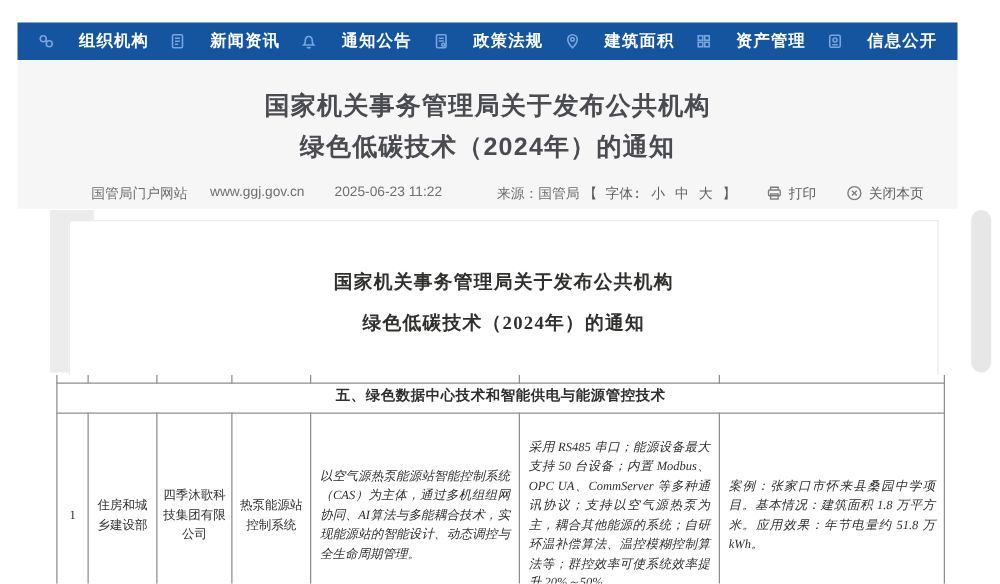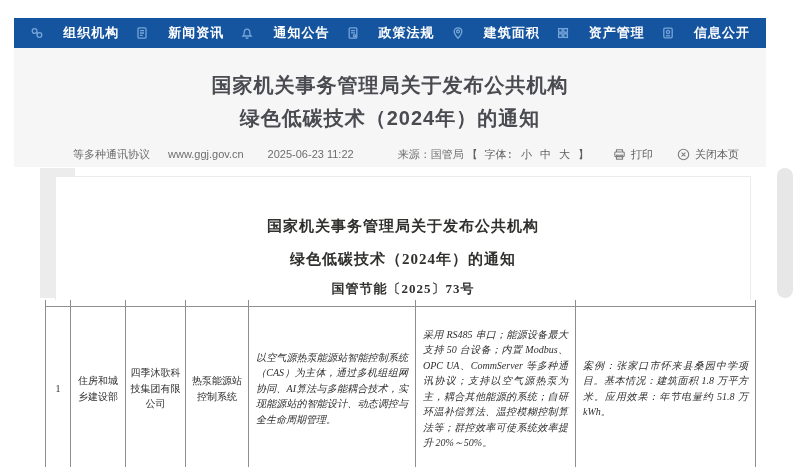--- a/index.html
+++ b/index.html
@@ -151,21 +151,21 @@
 
   </div>
 
   <div class="header-section">
     <div class="page-title">
       <div>国家机关事务管理局关于发布公共机构</div>
       <div>绿色低碳技术（2024年）的通知</div>
     </div>
 
     <div class="meta-row">
-      <span class="meta-item">等多种通讯协议</span>
+      <span class="meta-item">国管局门户网站</span>
       <span class="meta-item m-url">www.ggj.gov.cn</span>
       <span class="meta-item m-date">2025-06-23 11:22</span>
       <span class="meta-item m-source">来源：国管局</span>
 
       <span class="meta-right">
         <span class="font-ctl">
           <span>【 字体:</span>
           <span class="font-size-btn">小</span>
           <span class="font-size-btn">中</span>
           <span class="font-size-btn">大</span>
@@ -191,21 +191,20 @@
       </span>
     </div>
   </div>
 
   <div class="left-gutter"></div>
   <div class="scrollbar-thumb"></div>
 
   <div class="doc-panel">
     <div class="doc-title-1">国家机关事务管理局关于发布公共机构</div>
     <div class="doc-title-2">绿色低碳技术（2024年）的通知</div>
-    <div class="doc-number">国管节能〔2025〕73号</div>
   </div>
 
   <div class="doc-table-wrap">
     <table class="tech">
       <colgroup>
         <col style="width:25px">
           <col style="width:55px">
           <col style="width:60px">
           <col style="width:63px">
         <col style="width:167px">
@@ -215,20 +214,23 @@
       <tbody>
         <tr class="stub-top">
           <td></td>
             <td></td>
             <td></td>
             <td></td>
             <td></td>
             <td></td>
             <td></td>
         </tr>
+        <tr>
+          <td class="section-hd" colspan="7">五、绿色数据中心技术和智能供电与能源管控技术</td>
+        </tr>
         <tr class="data-row">
           <td class="c-center">1</td>
           <td class="c-center">住房和城乡建设部</td>
           <td class="c-center">四季沐歌科技集团有限公司</td>
           <td class="c-center">热泵能源站控制系统</td>
           <td class="c-text">以空气源热泵能源站智能控制系统（CAS）为主体，通过多机组组网协同、AI算法与多能耦合技术，实现能源站的智能设计、动态调控与全生命周期管理。</td>
           <td class="c-text">采用 RS485 串口；能源设备最大支持 50 台设备；内置 Modbus、OPC UA、CommServer 等多种通讯协议；支持以空气源热泵为主，耦合其他能源的系统；自研环温补偿算法、温控模糊控制算法等；群控效率可使系统效率提升 20%～50%。</td>
           <td class="c-text">案例：张家口市怀来县桑园中学项目。基本情况：建筑面积 1.8 万平方米。应用效果：年节电量约 51.8 万 kWh。</td>
         </tr>
         <tr class="stub-bottom">

